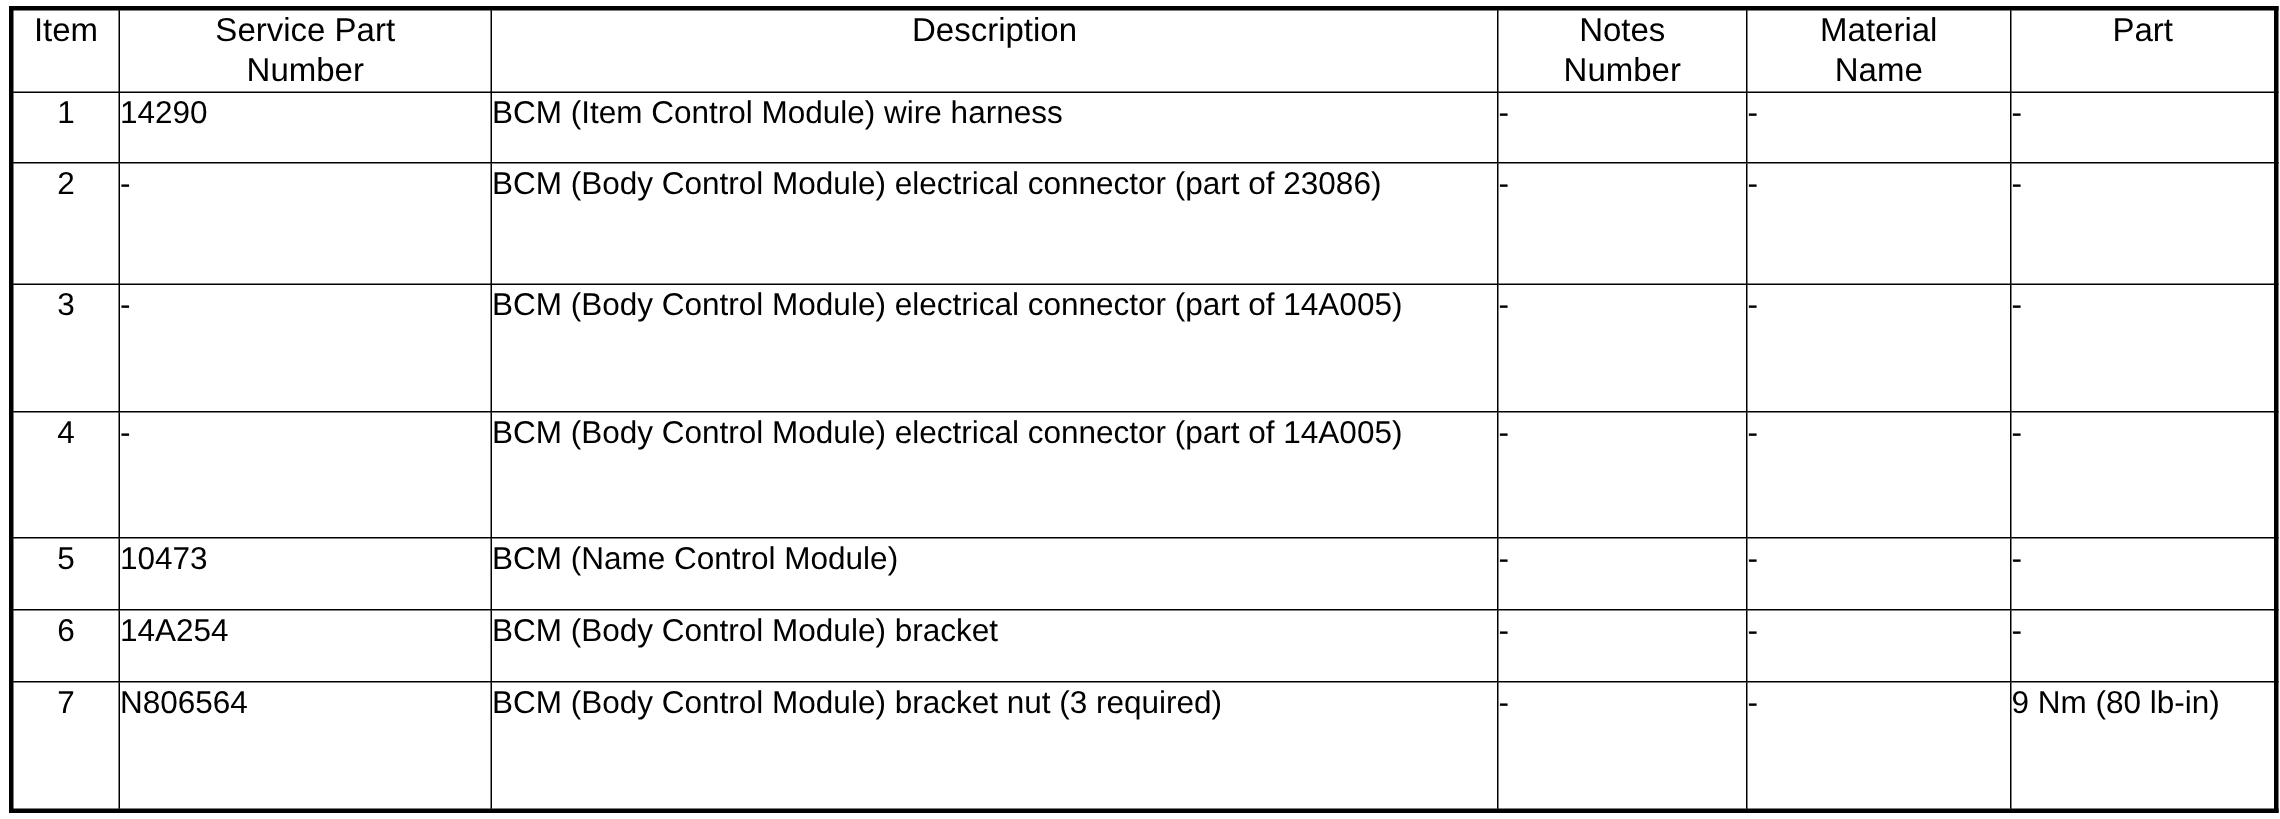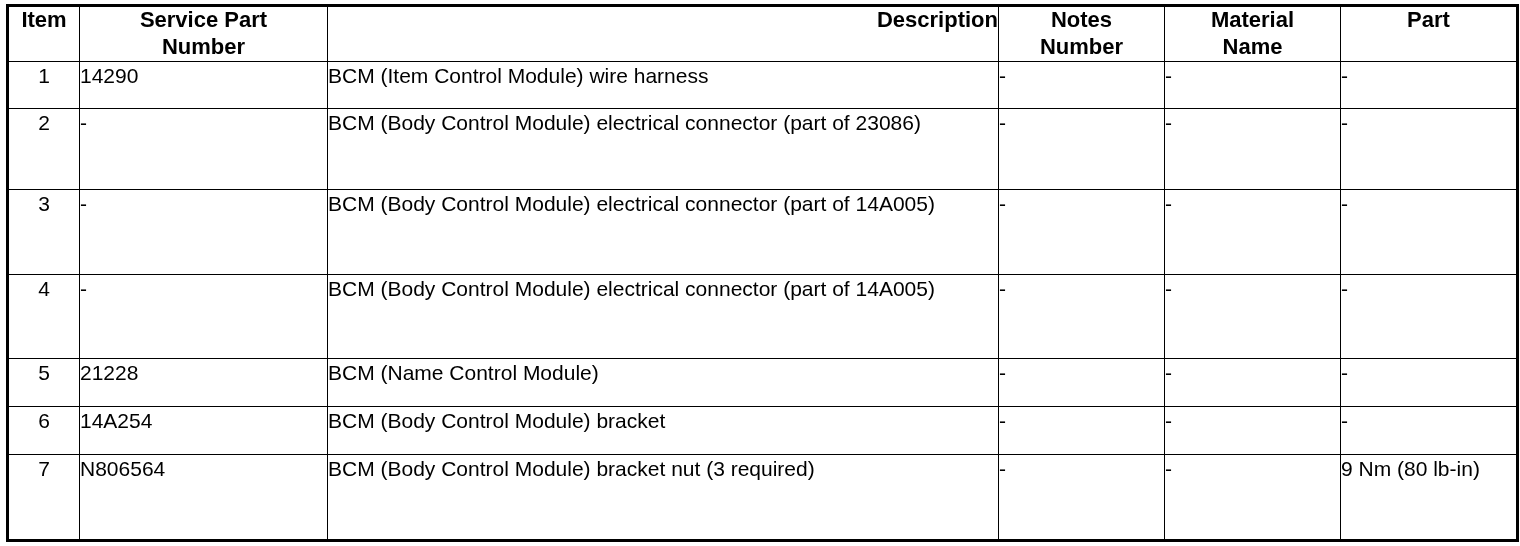--- a/index.html
+++ b/index.html
@@ -37,31 +37,31 @@
     padding: 0;
     vertical-align: top;
     background: #ffffff;
   }
 
   
   thead tr th {
     border-bottom: 3px solid #000000;
     text-align: center;
     vertical-align: top;
-    font-weight: bold;
+    font-weight: normal;
     font-size: 22px;
     line-height: 1.22;
     padding: 9px 6px 6px 6px;
     white-space: pre-line;
   }
 
   
   .col-item      { width: 70px; }
   .col-part      { width: 247px; }
-  .col-desc      { width: 670px; text-align: right; }
+  .col-desc      { width: 670px; }
   .col-tool      { width: 165px; }
   .col-material  { width: 175px; margin-top: 31px; }
   .col-notes     { width: 175px; }
 
   tbody td {
     font-size: 21px;
     line-height: 1.30;
     padding: 9px 8px 6px 8px;
     font-weight: normal;
   }
@@ -141,21 +141,21 @@
         <td class="cell-item">4</td>
         <td class="cell-part">-</td>
         <td class="cell-desc wrapped">BCM (Body Control Module) electrical connector (part of 14A005)</td>
         <td class="cell-tool">-</td>
         <td class="cell-material">-</td>
         <td class="cell-notes">-</td>
       </tr>
 
       <tr class="row-h1">
         <td class="cell-item">5</td>
-        <td class="cell-part">21228</td>
+        <td class="cell-part">10473</td>
         <td class="cell-desc wrapped">BCM (Name Control Module)</td>
         <td class="cell-tool">-</td>
         <td class="cell-material">-</td>
         <td class="cell-notes">-</td>
       </tr>
 
       <tr class="row-h1">
         <td class="cell-item">6</td>
         <td class="cell-part">14A254</td>
         <td class="cell-desc wrapped">BCM (Body Control Module) bracket</td>

